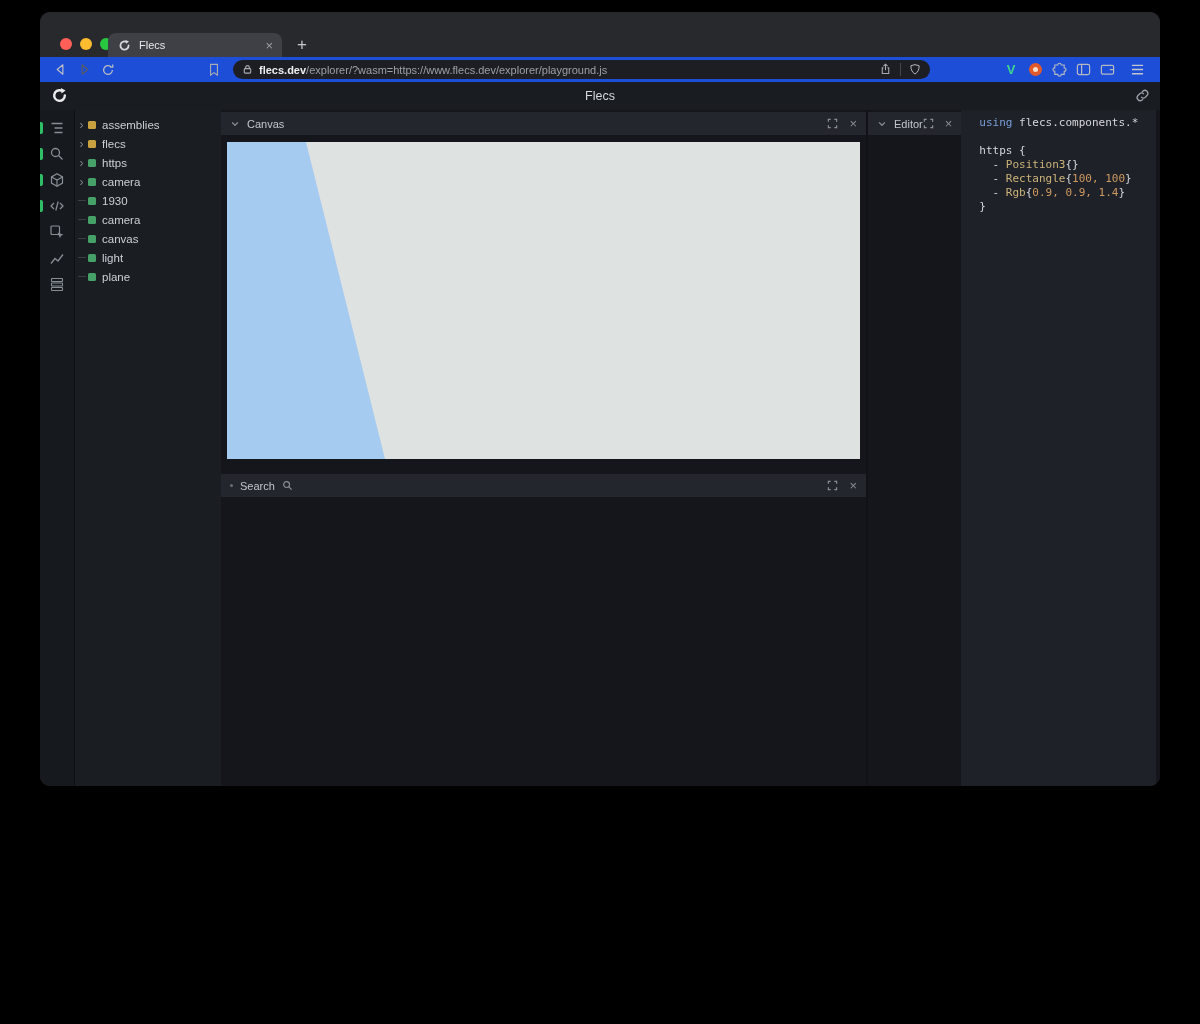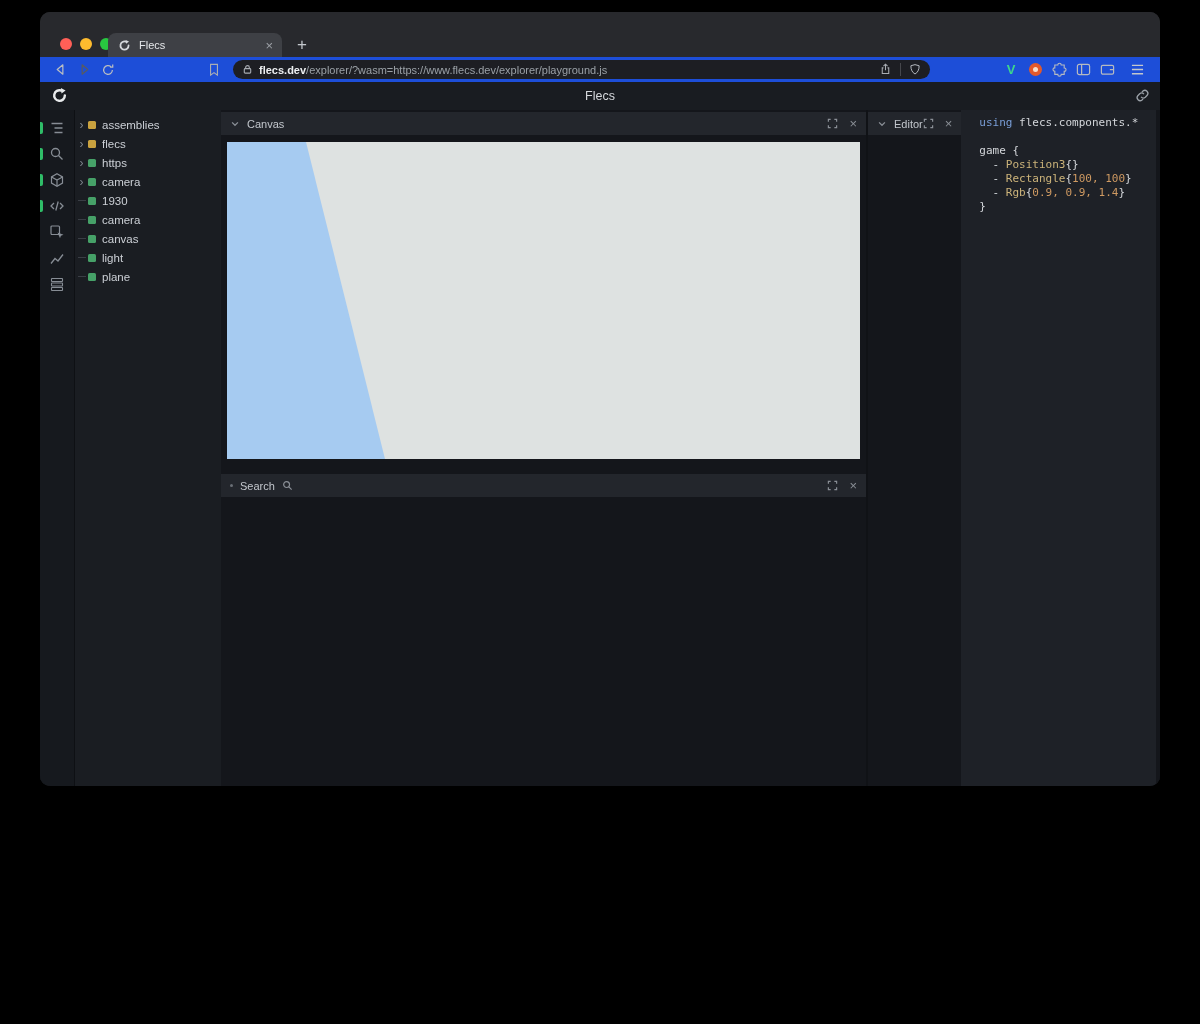--- a/index.html
+++ b/index.html
@@ -353,21 +353,21 @@
                 <svg width="11" height="11" viewBox="0 0 12 12" fill="none" stroke="#8a8f96" stroke-width="1.3">
                     <path d="M1.5 4V1.5H4M8 1.5h2.5V4M10.5 8v2.5H8M4 10.5H1.5V8"></path>
                   </svg>
               </span>
               <span class="ph-close">×</span>
             </span>
           </div>
           <div class="code">
               <div class="code-line"><span class="tok-kw">using </span><span class="tok-plain">flecs.components.*</span></div>
               <div class="code-line">&nbsp;</div>
-              <div class="code-line"><span class="tok-plain">game {</span></div>
+              <div class="code-line"><span class="tok-plain">https {</span></div>
               <div class="code-line"><span class="tok-plain">  - </span><span class="tok-type">Position3</span><span class="tok-plain">{}</span></div>
               <div class="code-line"><span class="tok-plain">  - </span><span class="tok-type">Rectangle</span><span class="tok-plain">{</span><span class="tok-num">100, 100</span><span class="tok-plain">}</span></div>
               <div class="code-line"><span class="tok-plain">  - </span><span class="tok-type">Rgb</span><span class="tok-plain">{</span><span class="tok-num">0.9, 0.9, 1.4</span><span class="tok-plain">}</span></div>
               <div class="code-line"><span class="tok-plain">}</span></div>
             </div>
         </div>
       </div>
 
     </div>
   </div>

